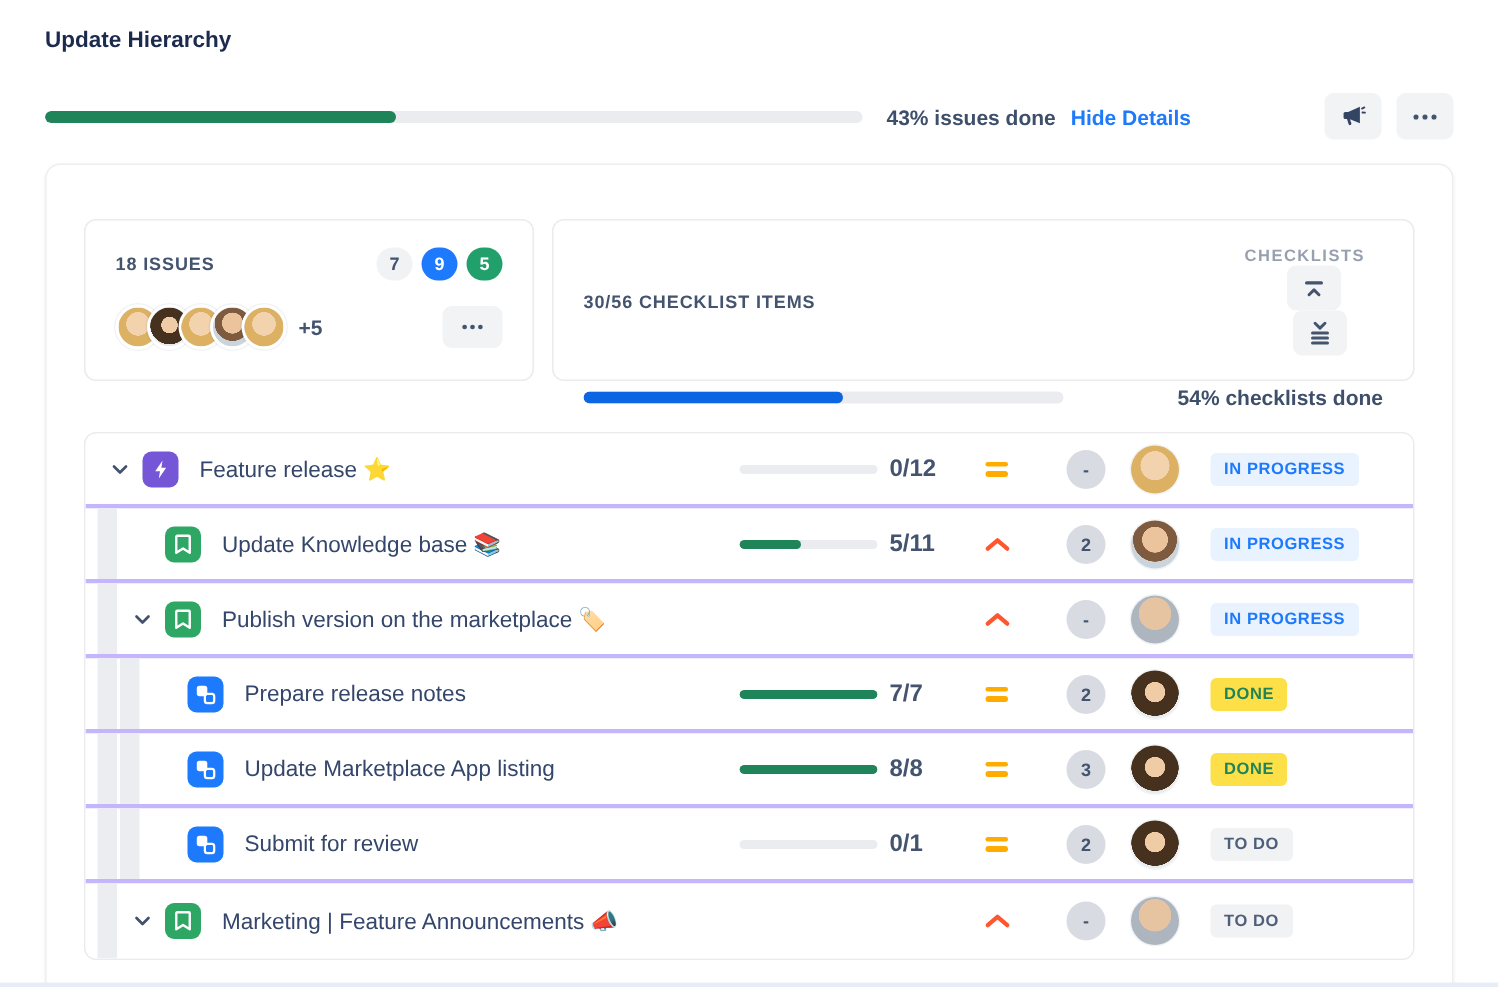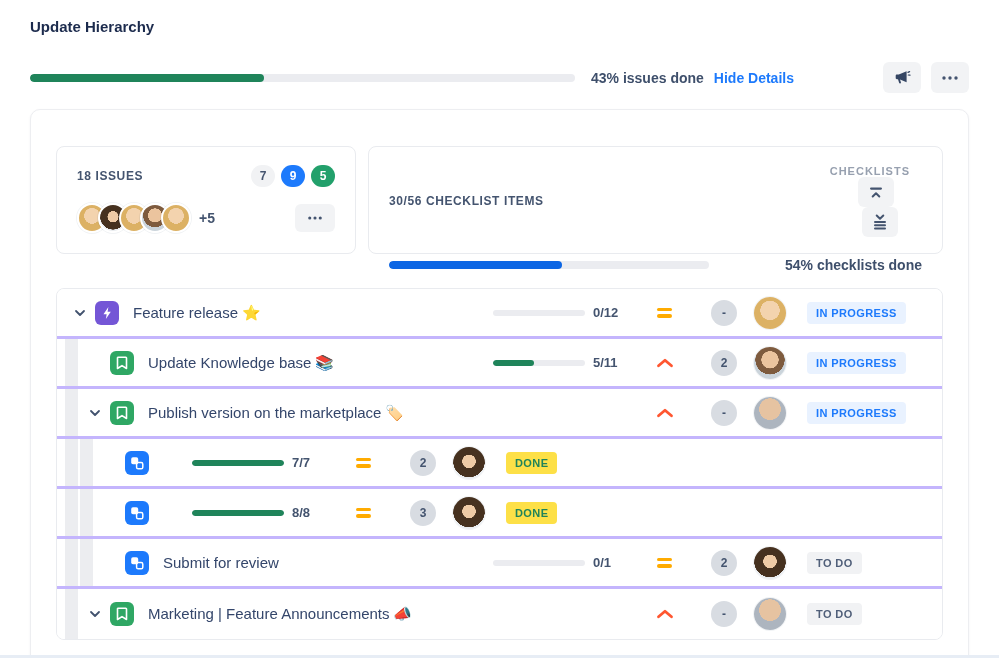--- a/index.html
+++ b/index.html
@@ -73,21 +73,21 @@
   .guide { align-self:stretch; width:13px; background:#ECEDF0; margin-right:2px; flex:none; }
   .chev-slot { width:30px; flex:none; display:flex; align-items:center; justify-content:center; }
   .type-icon { width:24px; height:24px; border-radius:6px; flex:none; margin-right:14px;
                display:flex; align-items:center; justify-content:center; }
   .type-icon.epic { background:#7456D6; }
   .type-icon.story { background:#2FA764; }
   .type-icon.subtask { background:#1D7AFC; }
   .row-title { flex:1; font-size:15px; color:#34466B; white-space:nowrap; overflow:hidden; text-overflow:ellipsis; }
   .col-progress { width:163px; flex:none; display:flex; align-items:center; justify-content:flex-end; }
   .pbar.rowbar { width:92px; height:6px; margin-right:8px; }
-  .row-count { min-width:34px; font-size:13px; font-weight:bold; color:#44546F; }
+  .row-count { min-width:34px; font-size:16px; font-weight:bold; color:#44546F; }
   .col-prio { width:75px; flex:none; display:flex; justify-content:center; }
   .prio-medium { display:flex; flex-direction:column; gap:3px; }
   .prio-medium span { display:block; width:15px; height:3.5px; border-radius:2px; background:#FFAB00; }
   .col-pill { width:44px; flex:none; display:flex; justify-content:center; }
   .pill { min-width:26px; height:26px; border-radius:13px; background:#D8DCE2; display:flex; align-items:center;
           justify-content:center; font-size:12px; font-weight:bold; color:#44546F; padding:0 4px; }
   .col-avatar { width:48px; flex:none; display:flex; justify-content:center; }
   .col-avatar .avatar { width:32px; height:32px; border:none; }
   .col-status { width:132px; flex:none; display:flex; justify-content:flex-start; padding-left:13px; }
   .badge { font-size:11px; font-weight:bold; letter-spacing:.4px; border-radius:4px; padding:5px 9px; white-space:nowrap; }
@@ -306,20 +306,21 @@
       <div class="row">
         <span class="guide"></span>
         <span class="guide"></span>
         <span class="chev-slot"></span>
         <span class="type-icon subtask">
             <svg width="14" height="14" viewBox="0 0 14 14">
               <rect x="1.2" y="1.2" width="7" height="7" rx="1.8" fill="#fff"></rect>
               <rect x="6.6" y="6.6" width="6.2" height="6.2" rx="1.6" fill="none" stroke="#fff" stroke-width="1.5"></rect>
             </svg>
           </span>
+        <span class="row-title">Prepare release notes</span>
         <span class="col-progress">
             <span class="pbar rowbar">
               <span class="fill green" style="display: block; width: 100%;"></span>
             </span>
             <span class="row-count">7/7</span>
           </span>
         <span class="col-prio">
             <span class="prio-medium">
               <span></span>
               <span></span>
@@ -339,20 +340,21 @@
       <div class="row">
         <span class="guide"></span>
         <span class="guide"></span>
         <span class="chev-slot"></span>
         <span class="type-icon subtask">
             <svg width="14" height="14" viewBox="0 0 14 14">
               <rect x="1.2" y="1.2" width="7" height="7" rx="1.8" fill="#fff"></rect>
               <rect x="6.6" y="6.6" width="6.2" height="6.2" rx="1.6" fill="none" stroke="#fff" stroke-width="1.5"></rect>
             </svg>
           </span>
+        <span class="row-title">Update Marketplace App listing</span>
         <span class="col-progress">
             <span class="pbar rowbar">
               <span class="fill green" style="display: block; width: 100%;"></span>
             </span>
             <span class="row-count">8/8</span>
           </span>
         <span class="col-prio">
             <span class="prio-medium">
               <span></span>
               <span></span>

